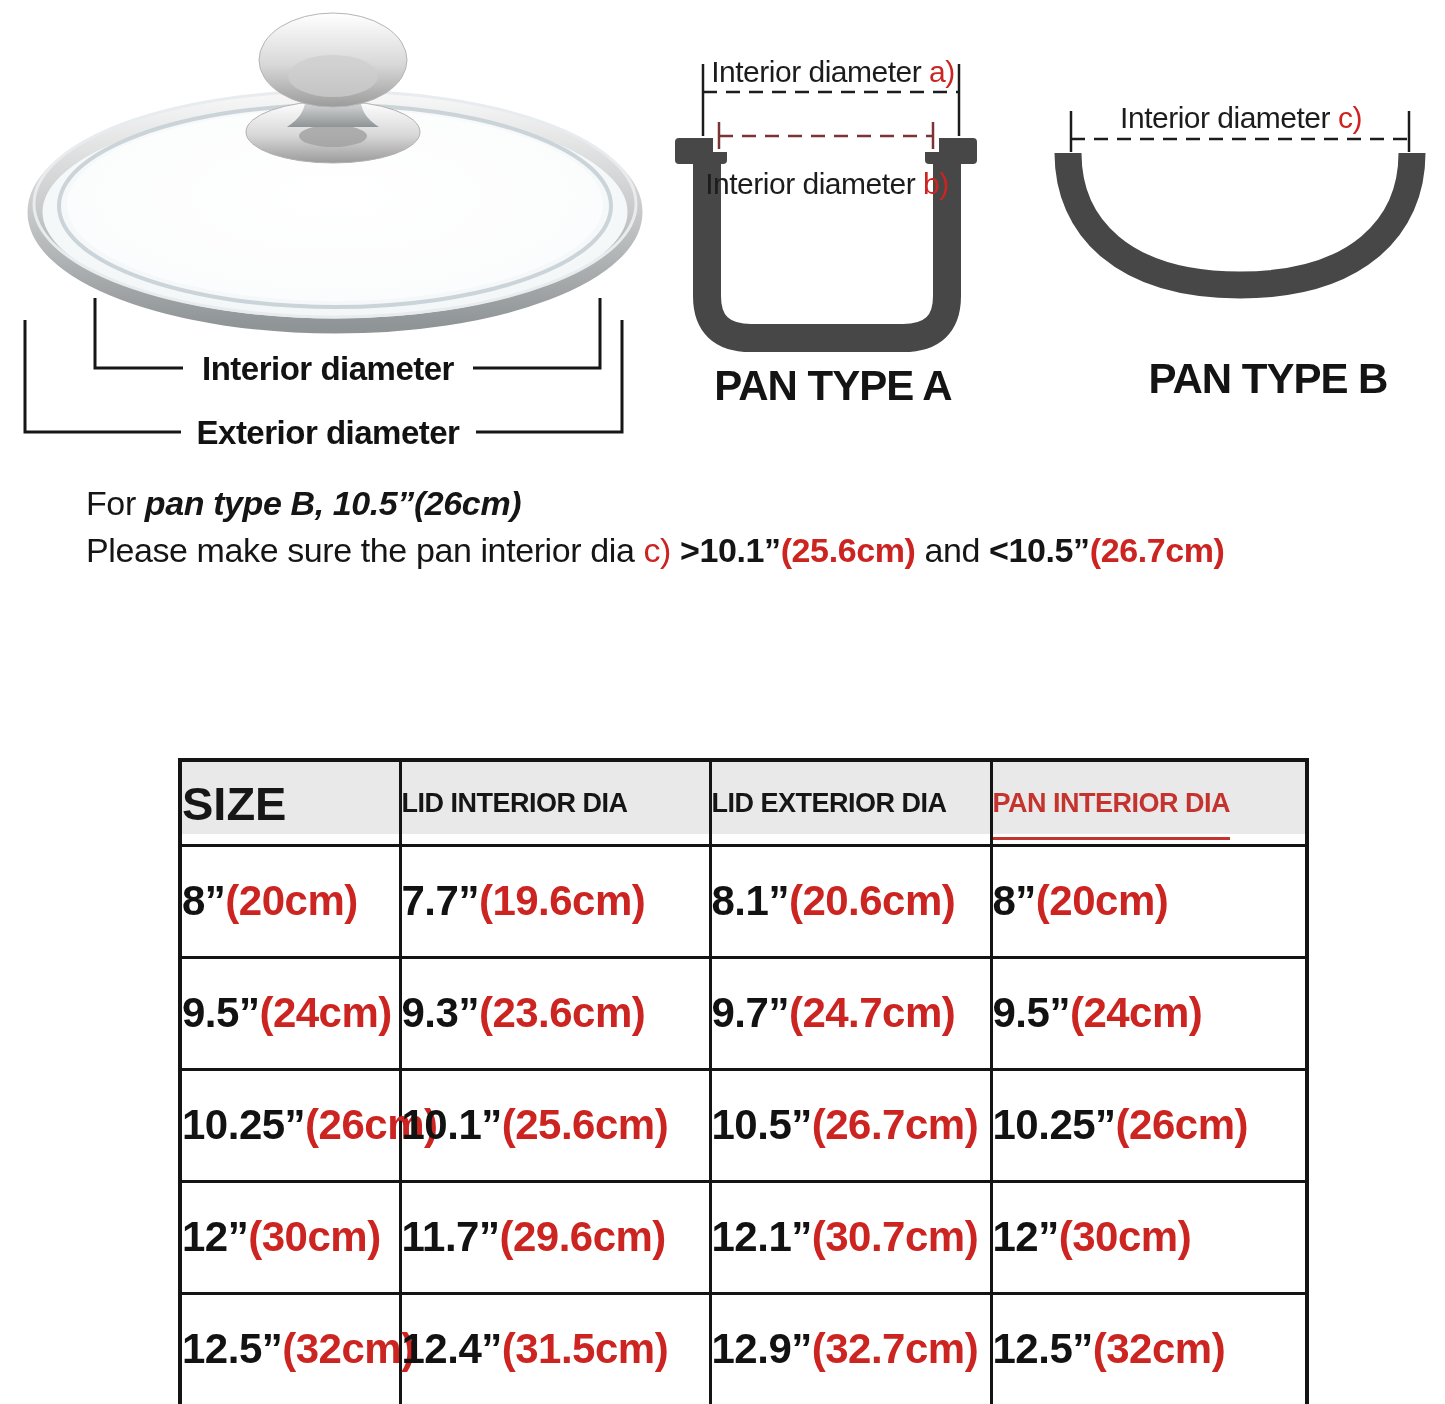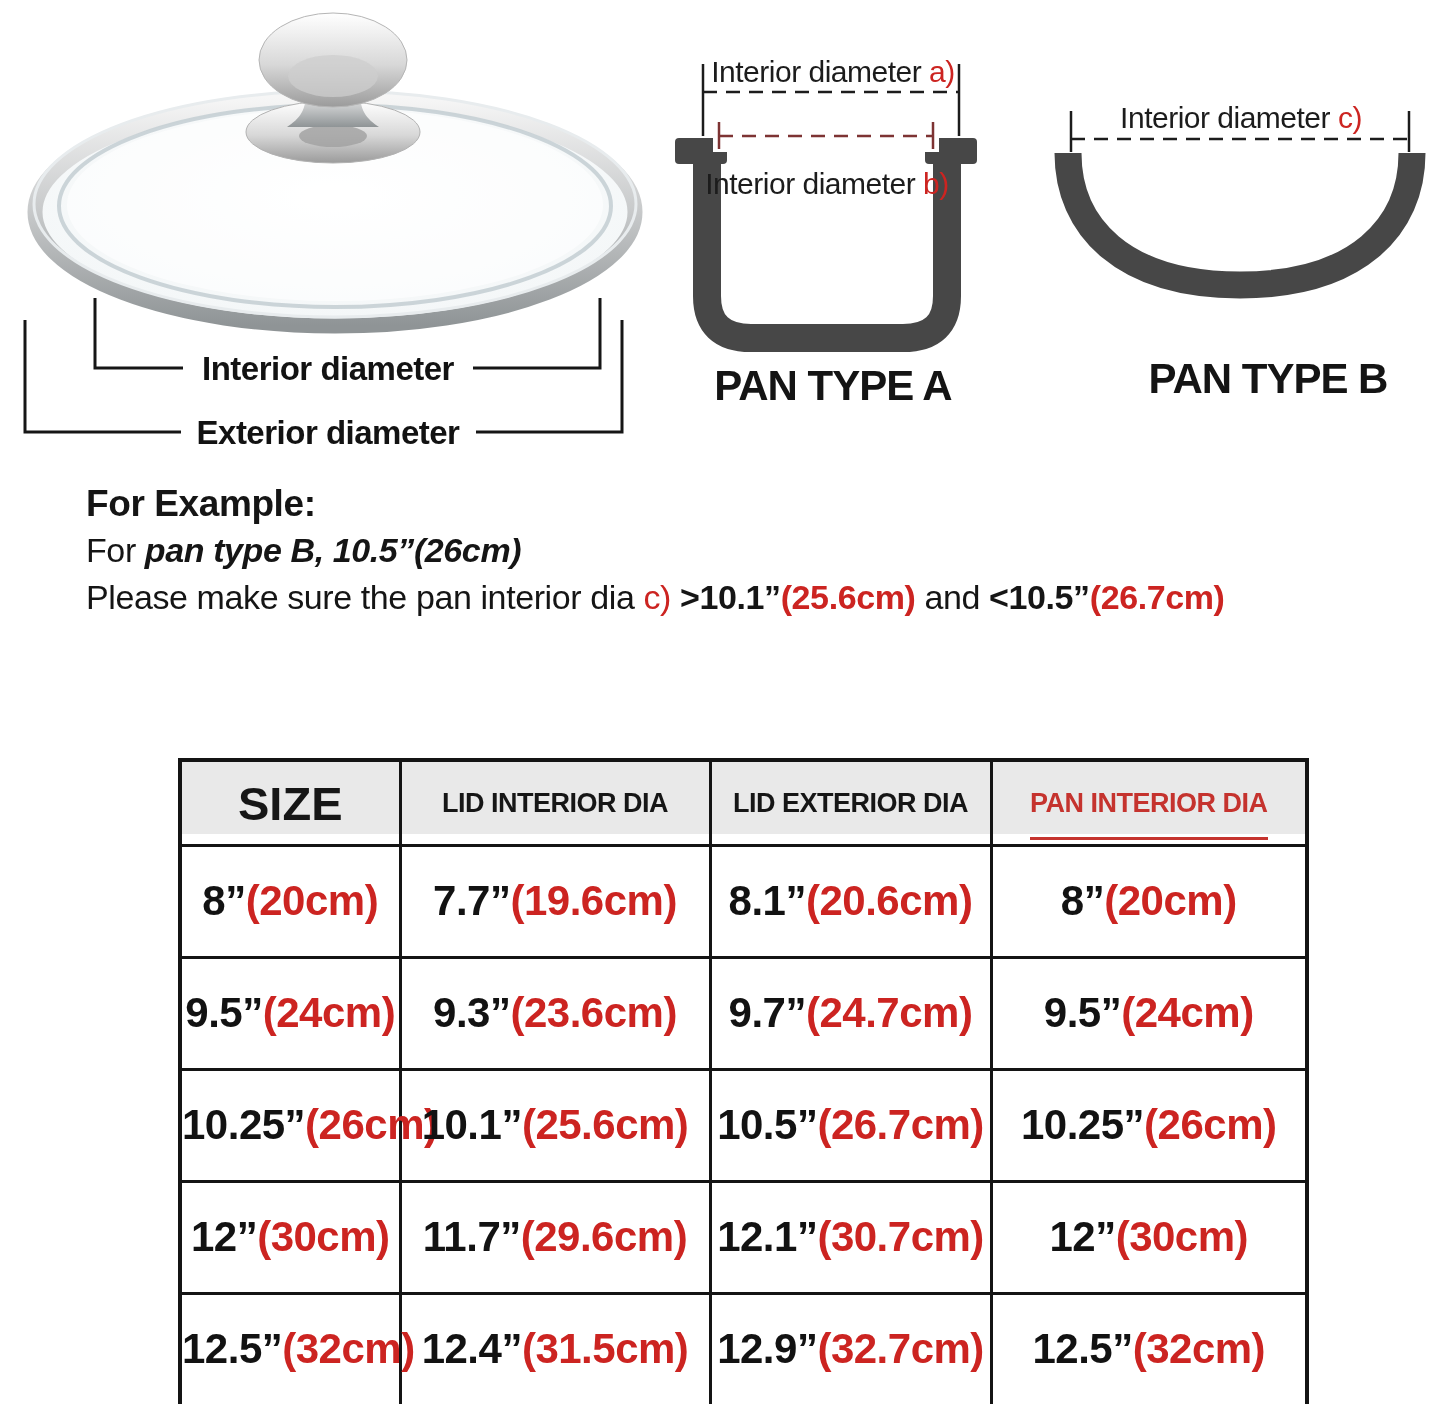--- a/index.html
+++ b/index.html
@@ -24,21 +24,21 @@
   .b{font-weight:bold;}
   .bi{font-weight:bold;font-style:italic;}
   .rd{color:#cc2421;}
   .rb{color:#cc2421;font-weight:bold;}
   
   #size-table{
     position:absolute;left:178px;top:758px;width:1127px;height:650px;
     border-collapse:collapse;table-layout:fixed;border:4px solid #141414;
   }
   #size-table th,#size-table td{
-    border:3px solid #141414;text-align:center;vertical-align:middle;
+    border:3px solid #141414;text-align:left;vertical-align:middle;
     padding:0;letter-spacing:-0.5px;
   }
   #size-table thead th{
     height:82px;font-size:27px;font-weight:bold;color:#161616;
     background:linear-gradient(#e9e9e9,#e9e9e9) no-repeat top / 100% calc(100% - 10px),#ffffff;
   }
   #size-table thead th.size-h{font-size:47px;letter-spacing:0;}
   #size-table thead th .pan-int{
     color:#c5332e;border-bottom:3px solid #c5332e;padding-bottom:19px;
   }
@@ -133,21 +133,20 @@
         <line x1="36" y1="56" x2="36" y2="97"></line>
         <line x1="374" y1="56" x2="374" y2="97"></line>
         <line x1="36" y1="84" x2="374" y2="84" stroke-dasharray="14 9"></line>
       </g>
       <text class="dim-label" x="206" y="73" text-anchor="middle"><tspan>Interior diameter </tspan><tspan class="dim-mark">c)</tspan></text>
       <text class="pan-title" x="233" y="338" text-anchor="middle"><tspan>PAN TYPE B</tspan></text>
     </svg>
   </div>
 
   <div id="example">
-    <div class="hd">For Example:</div>
     <div><span>For </span><span class="bi">pan type B, 10.5”(26cm)</span></div>
     <div><span>Please make sure the pan interior dia </span><span class="rd">c)</span><span class="b"> &gt;10.1”</span><span class="rb">(25.6cm)</span><span> and </span><span class="b">&lt;10.5”</span><span class="rb">(26.7cm)</span></div>
   </div>
 
   <table id="size-table">
     <colgroup>
       <col style="width:220px">
         <col style="width:310px">
         <col style="width:281px">
         <col style="width:316px">

